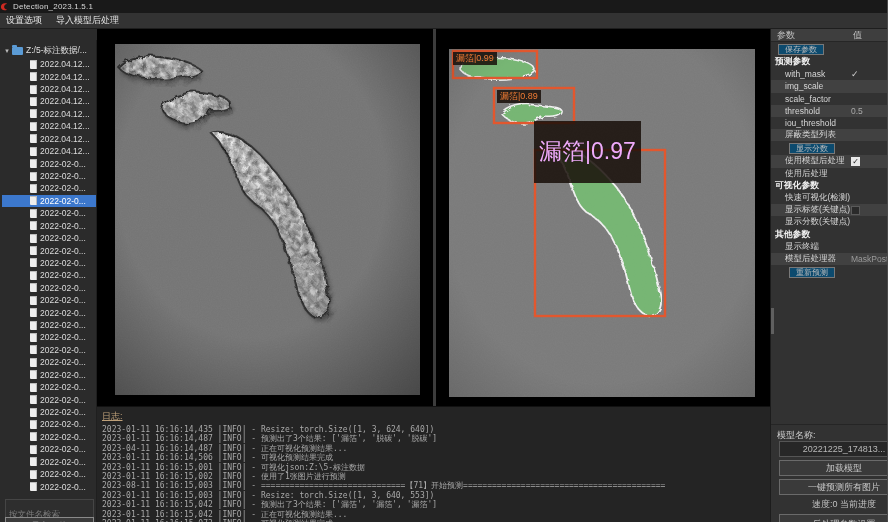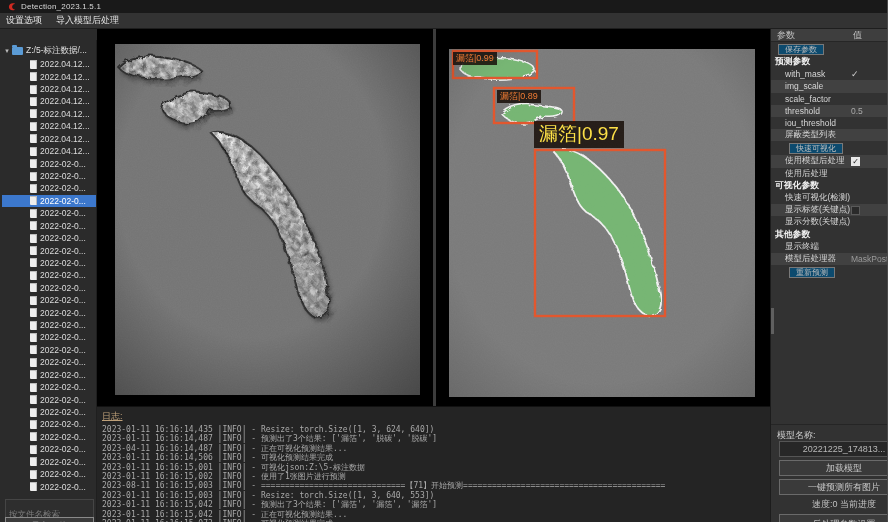--- a/index.html
+++ b/index.html
@@ -1,21 +1,21 @@
 <!DOCTYPE html>
 <html><head>
 <meta charset="utf-8">
 <style>
   html,body{margin:0;padding:0;background:#1a1a1a;}
   *{box-sizing:border-box;font-family:"Liberation Sans",sans-serif;}
   .app{position:relative;width:888px;height:522px;background:#2b2b2b;overflow:hidden;
        border-right:1px solid #4a4a4a;}
   
   .titlebar{position:absolute;left:0;top:0;width:888px;height:13px;background:#191919;
-            display:flex;align-items:center;gap:4px;padding-left:8px;}
+            display:flex;align-items:center;gap:4px;padding-left:0;}
   .titlebar .title{font-size:8px;color:#d8d8d8;letter-spacing:.2px;}
   .app-icon{width:9px;height:9px;}
   .menubar{position:absolute;left:0;top:13px;width:888px;height:16px;background:#333333;
            border-bottom:1px solid #1e1e1e;display:flex;align-items:center;gap:14px;padding-left:6px;}
   .menu-item{font-size:9px;color:#e2e2e2;cursor:default;}
   
   .tree-panel{position:absolute;left:2px;top:40px;width:95px;height:493px;background:#2b2b2b;
               border-right:1px solid #1f1f1f;overflow:hidden;}
   .tree-root{display:flex;align-items:center;height:14px;margin-top:4px;}
   .expander{font-size:7px;color:#bbbbbb;width:10px;text-align:center;}
@@ -41,21 +41,21 @@
   .right-canvas{left:339px;width:334px;}
   .splitter{position:absolute;left:336px;top:0;width:3px;height:377px;background:#3c3c3c;}
   .img-wrap{position:absolute;}
   .left-img{left:18px;top:15px;width:305px;height:351px;}
   .right-img{left:13px;top:20px;width:306px;height:348px;}
   .img-wrap svg{display:block;}
   .det-label{position:absolute;background:rgba(24,14,8,.85);color:#ef7b33;font-size:9px;
              padding:1px 3px;white-space:nowrap;line-height:1.2;}
   .det-label.l1{left:4px;top:3px;}
   .det-label.l2{left:48px;top:41px;}
-  .det-label.l3{left:85px;top:72px;font-size:19px;padding:2px 5px;color:#fde047;}
+  .det-label.l3{left:85px;top:72px;font-size:23px;padding:17px 5px;color:#f0abfc;}
   .log-scroll-thumb{position:absolute;left:335px;top:378px;width:9px;height:12px;background:#9a9a9a;border-radius:1px;}
   .log{position:absolute;left:0;top:377px;width:673px;height:116px;background:#242424;
        border-top:1px solid #111;overflow:hidden;}
   .log-header{font-size:9px;color:#bfa17a;padding:3px 0 2px 5px;text-decoration:underline;}
   .log-lines{padding-left:5px;}
   .log-line{font-family:"DejaVu Sans Mono",monospace;font-size:8px;line-height:9.4px;
             color:#a9a9a9;white-space:nowrap;}
   
   .params-panel{position:absolute;left:770px;top:29px;width:150px;height:493px;background:#323232;
                 border-left:1px solid #1c1c1c;}
@@ -396,21 +396,21 @@
       <span>threshold</span>
       <span class="pval">0.5</span>
     </div>
     <div class="prow">
       <span>iou_threshold</span>
     </div>
     <div class="prow alt">
       <span>屏蔽类型列表</span>
     </div>
     <div class="pbtnrow">
-      <button class="pbtn indent">快速可视化</button>
+      <button class="pbtn indent">显示分数</button>
     </div>
     <div class="prow alt">
       <span>使用模型后处理</span>
       <span class="pval">
           <span class="cb checked">✓</span>
         </span>
     </div>
     <div class="prow">
       <span>使用后处理</span>
     </div>

